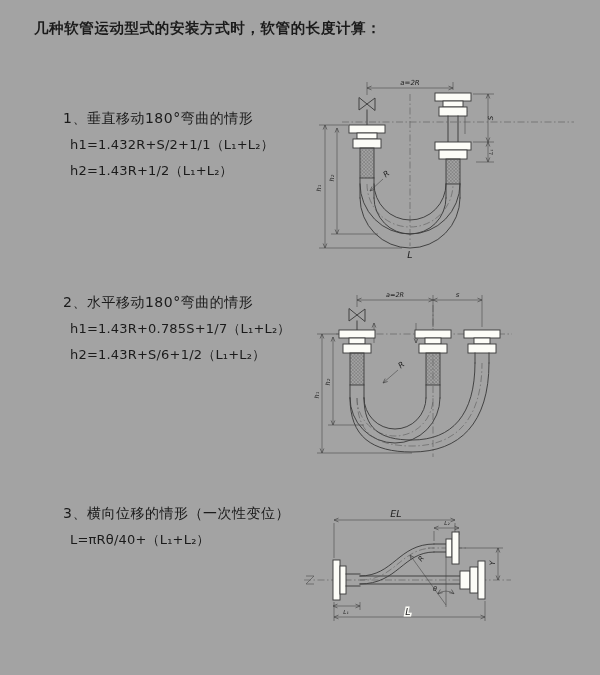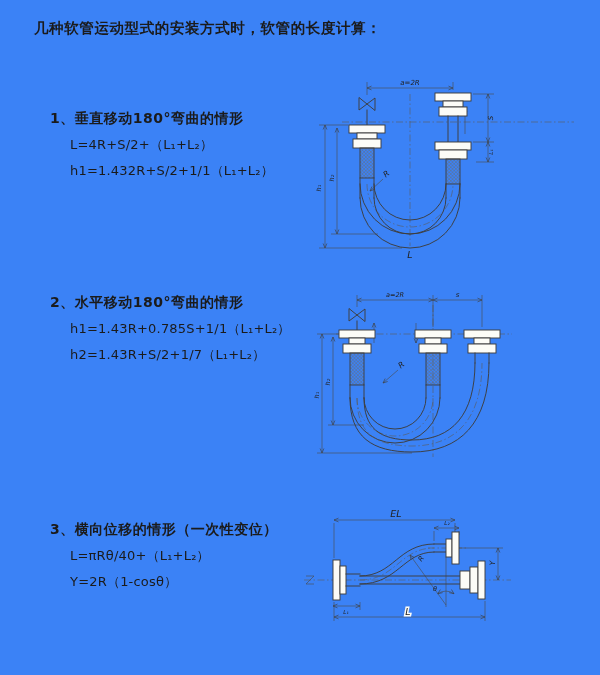--- a/index.html
+++ b/index.html
@@ -1,64 +1,63 @@
 <!DOCTYPE html>
 <html><head>
 <meta charset="utf-8">
 <style>
   html,body{margin:0;padding:0;background:#e9e9e9;}
   .page{
     position:relative;width:600px;height:675px;margin:0 auto;
-    background:#3b82f6;overflow:hidden;
+    background:#a3a3a3;overflow:hidden;
     font-family:"DejaVu Sans","Liberation Sans",sans-serif;color:#1b1b1b;
   }
   .title{
     position:absolute;left:34px;top:19px;
     font-size:14.5px;font-weight:700;letter-spacing:.6px;white-space:nowrap;
   }
   .section{position:absolute;left:46px;width:300px;}
-  .section .heading{font-size:14px;font-weight:700;letter-spacing:.5px;margin:0 0 9px 4px;white-space:nowrap;}
+  .section .heading{font-size:14px;font-weight:400;letter-spacing:.5px;margin:0 0 9px 17px;white-space:nowrap;}
   .section .formula{font-size:13px;line-height:16px;margin:0 0 10px 24px;letter-spacing:.2px;white-space:nowrap;}
   #section-1{top:110px}
   #section-2{top:294px}
-  #section-3{top:521px}
+  #section-3{top:505px}
   svg.diagram{position:absolute;}
   #diagram-1{left:308px;top:72px}
   #diagram-2{left:312px;top:285px}
   #diagram-3{left:296px;top:505px}
   .ln{stroke:#3d3d3d;stroke-width:.95;fill:none;stroke-linecap:square}
   .part{stroke:#3d3d3d;stroke-width:.95;fill:#fcfcf7}
   .braidr{stroke:#3d3d3d;stroke-width:.9;fill:url(#braid)}
   .thin{stroke:#4a4a4a;stroke-width:.6;fill:none}
   .cl{stroke:#5a5a5a;stroke-width:.6;fill:none;stroke-dasharray:7 2.5 1.5 2.5}
   .dlab{font-family:"DejaVu Sans",sans-serif;font-style:italic;fill:#222}
 </style>
 </head>
 <body>
 
 <div class="page">
 
   <div class="title">几种软管运动型式的安装方式时，软管的长度计算：</div>
 
   <div class="section" id="section-1">
     <div class="heading">1、垂直移动180°弯曲的情形</div>
-    <div class="formula">L=4R+S/2+（L₁+L₂）</div>
     <div class="formula">h1=1.432R+S/2+1/1（L₁+L₂）</div>
+    <div class="formula">h2=1.43R+1/2（L₁+L₂）</div>
   </div>
 
   <div class="section" id="section-2">
     <div class="heading">2、水平移动180°弯曲的情形</div>
-    <div class="formula">h1=1.43R+0.785S+1/1（L₁+L₂）</div>
-    <div class="formula">h2=1.43R+S/2+1/7（L₁+L₂）</div>
+    <div class="formula">h1=1.43R+0.785S+1/7（L₁+L₂）</div>
+    <div class="formula">h2=1.43R+S/6+1/2（L₁+L₂）</div>
   </div>
 
   <div class="section" id="section-3">
     <div class="heading">3、横向位移的情形（一次性变位）</div>
     <div class="formula">L=πRθ/40+（L₁+L₂）</div>
-    <div class="formula">Y=2R（1-cosθ）</div>
   </div>
 
   <svg class="diagram" id="diagram-1" width="285" height="190" viewBox="0 0 285 190">
     <defs>
       <marker id="arr" viewBox="0 0 10 10" refX="8.5" refY="5" markerWidth="10" markerHeight="10" orient="auto-start-reverse">
         <path d="M1,1.8 L8.5,5 L1,8.2" fill="none" stroke="#3d3d3d" stroke-width="1"></path>
       </marker>
       <pattern id="braid" patternUnits="userSpaceOnUse" width="3.4" height="3.4">
         <path d="M0,0L3.4,3.4M3.4,0L0,3.4" stroke="#6a6a6a" stroke-width="0.45"></path>
       </pattern>

